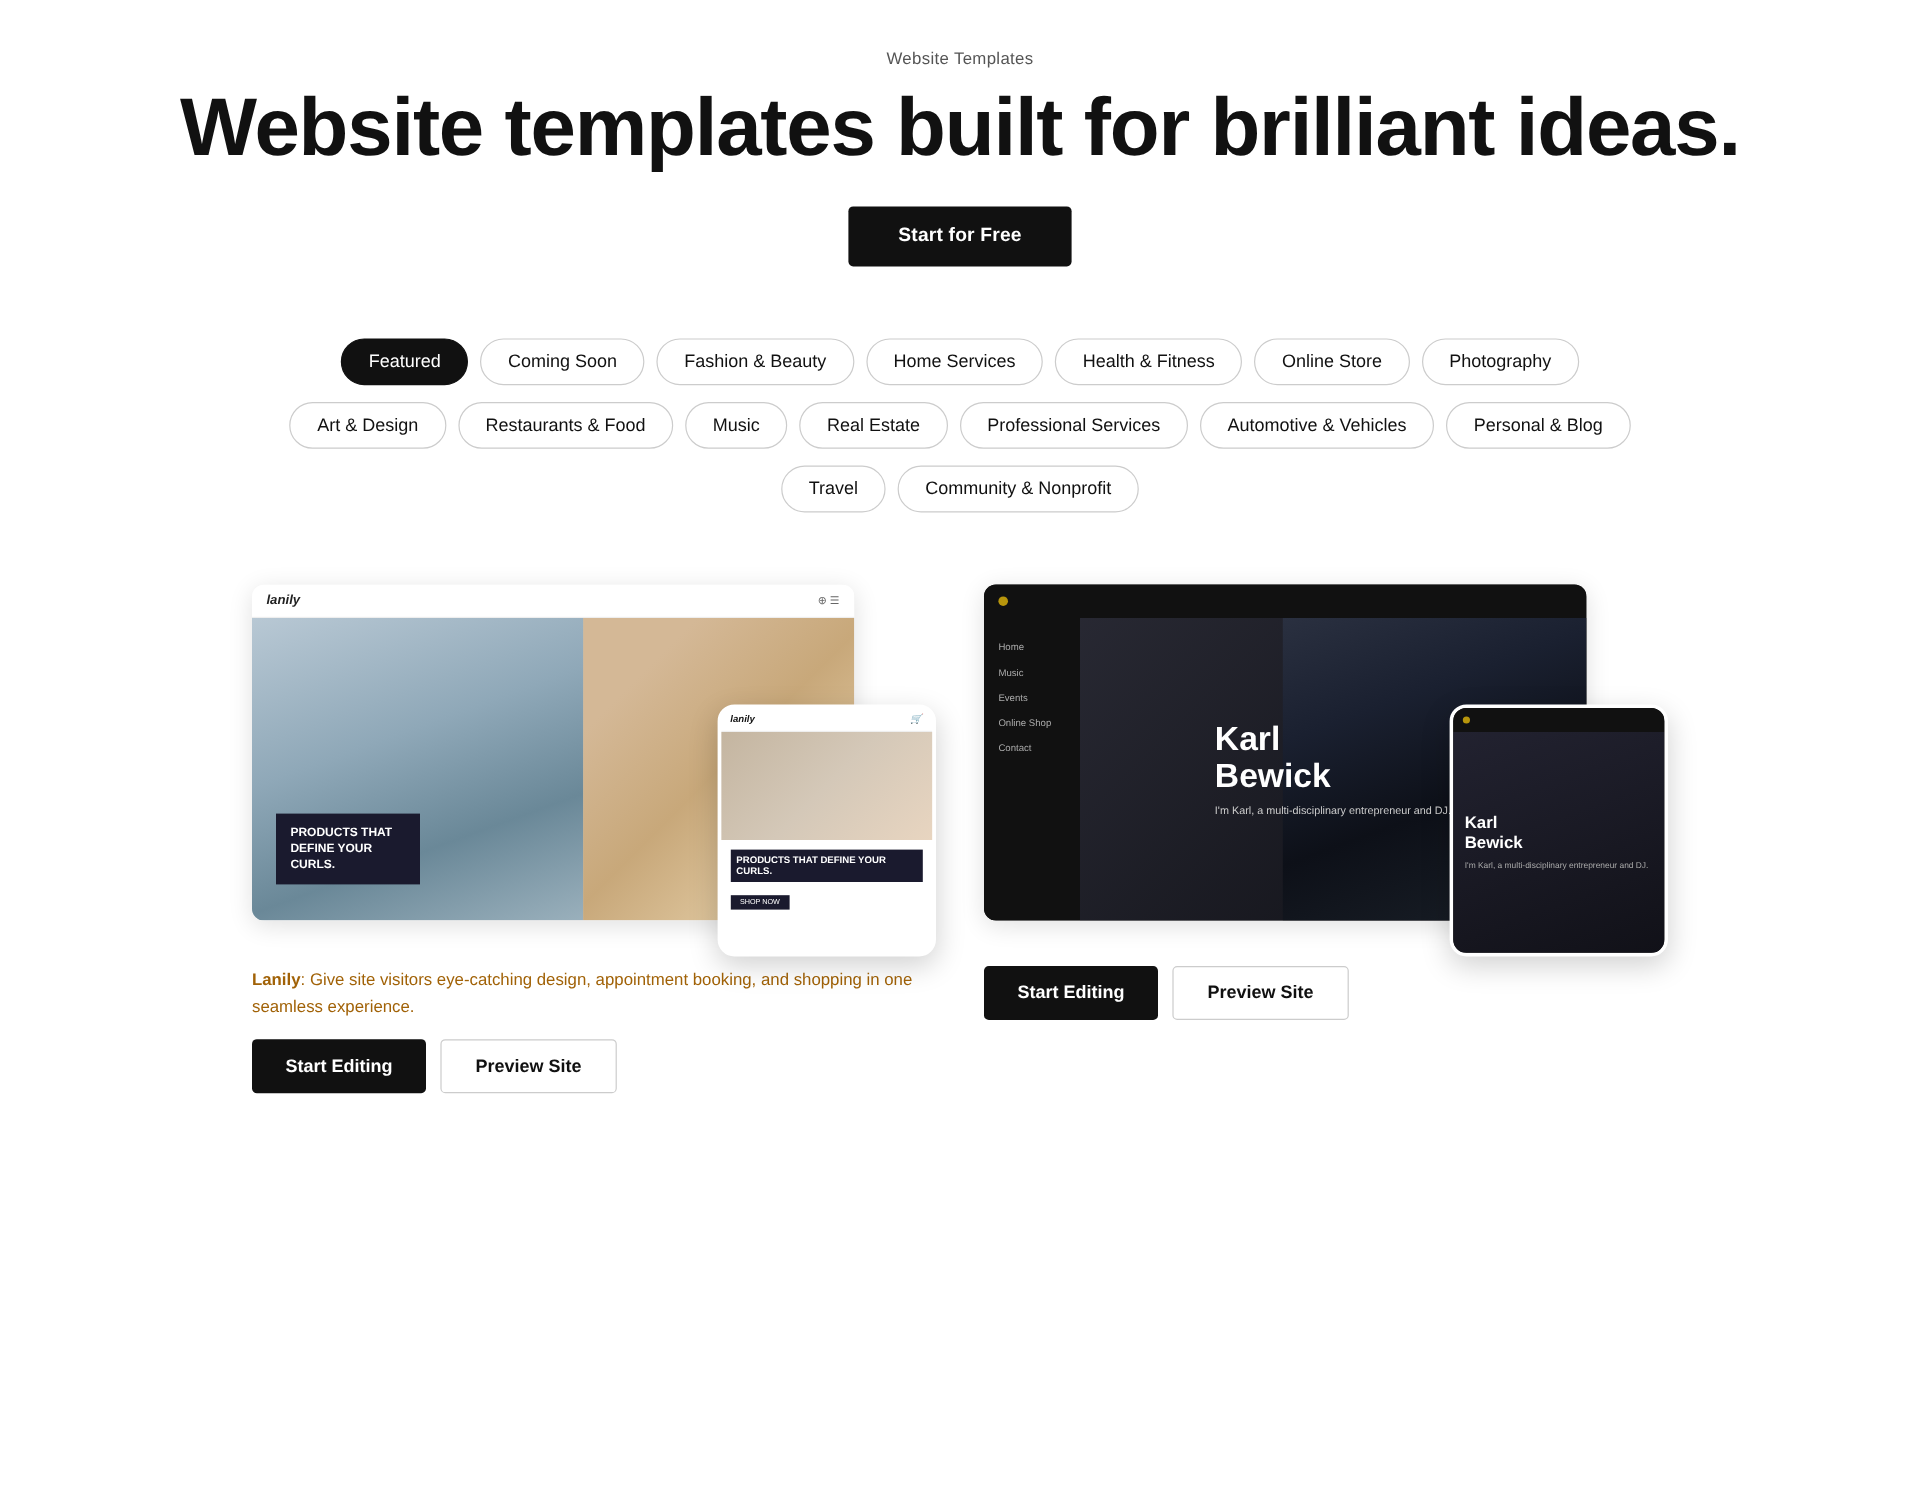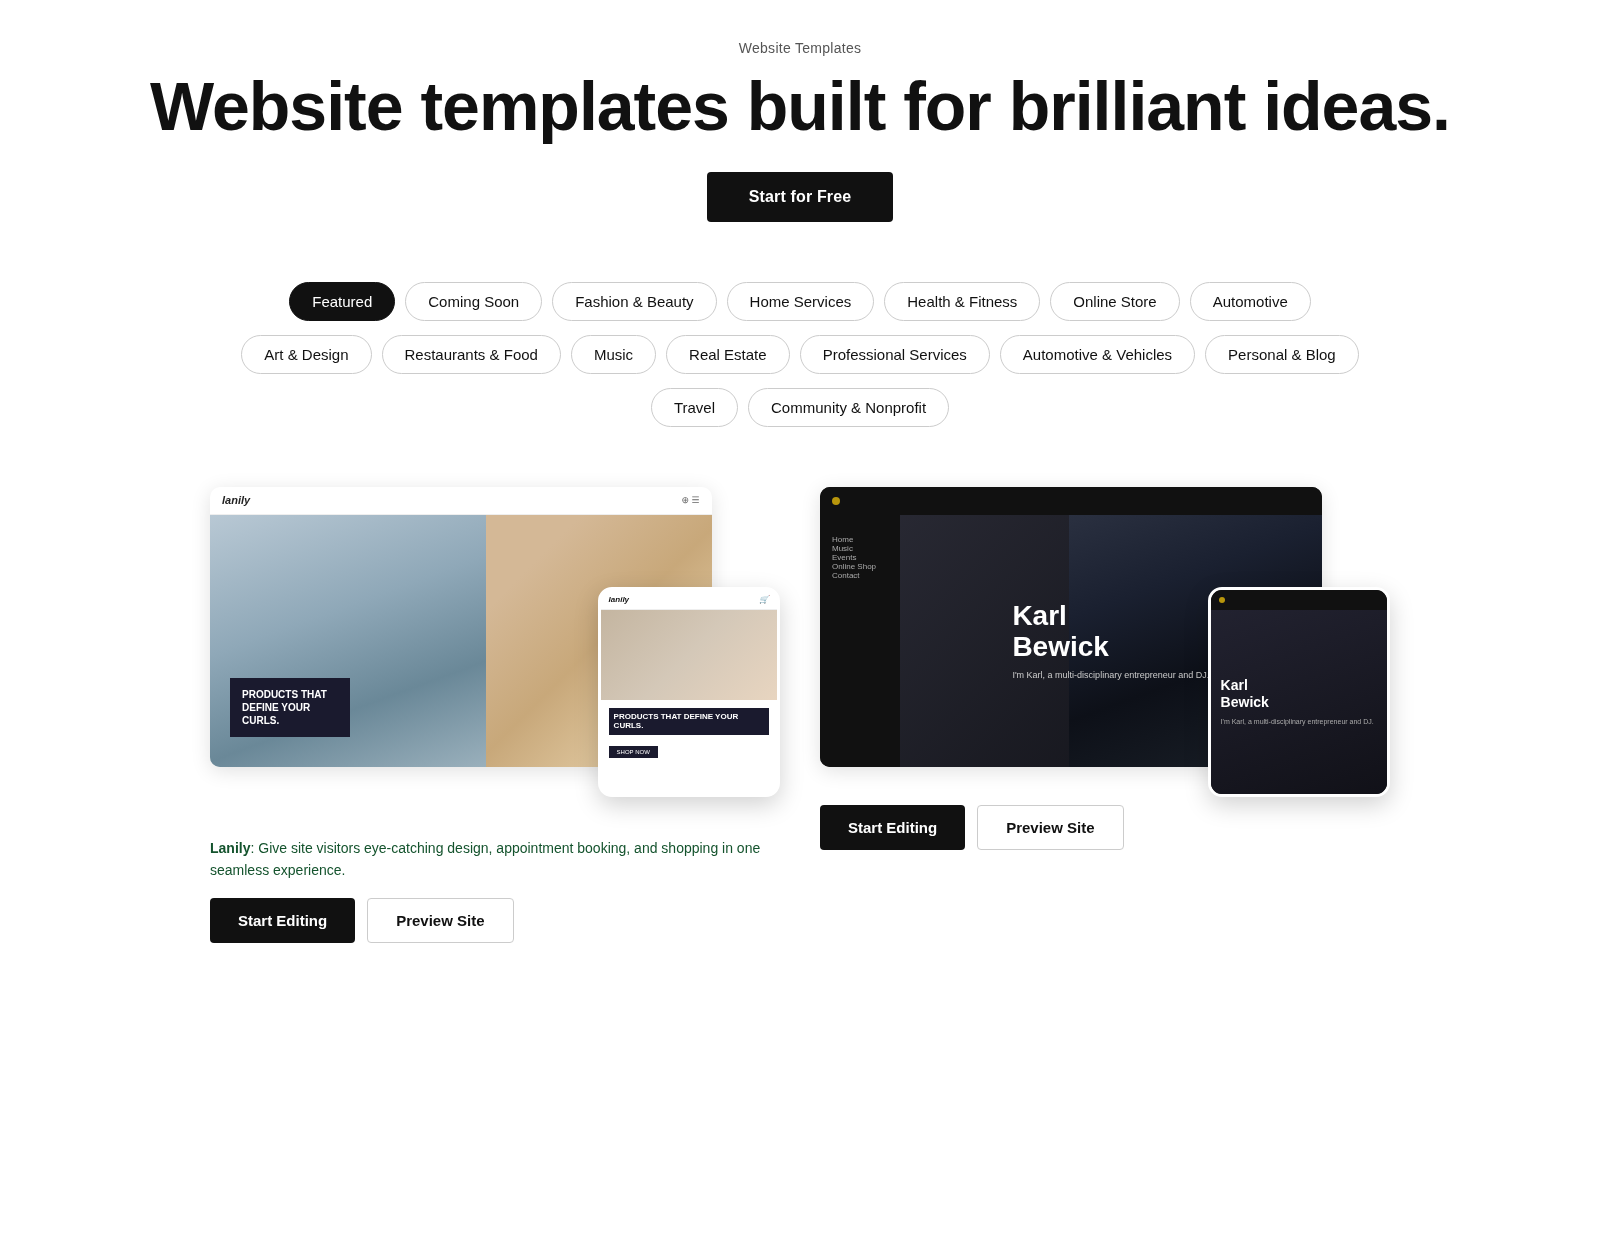--- a/index.html
+++ b/index.html
@@ -237,21 +237,21 @@
     .karl-body {
       display: flex;
       flex: 1;
     }
     .karl-sidebar {
       width: 80px;
       background: #111;
       padding: 20px 12px;
       display: flex;
       flex-direction: column;
-      gap: 0;
+      gap: 12px;
     }
     .karl-nav-item {
       font-size: 8px;
       color: #aaa;
     }
     .karl-main {
       flex: 1;
       background: #1e2128;
       position: relative;
       display: flex;
@@ -319,23 +319,22 @@
       font-size: 7px;
       line-height: 1.4;
     }
 
     
     .template-info {
       margin-bottom: 16px;
     }
     .template-description {
       font-size: 14px;
-      color: #14532d;
+      color: #a16207;
       line-height: 1.6;
-      margin-top: 32px;
     }
     .template-description strong {
       font-weight: 700;
     }
 
     .template-actions {
       display: flex;
       gap: 12px;
     }
     .btn-edit {
@@ -395,21 +394,21 @@
 </div>
 
 <div class="filter-section">
   <div class="filter-row" id="filter-row-1">
       <button class="pill active">Featured</button>
       <button class="pill">Coming Soon</button>
       <button class="pill">Fashion &amp; Beauty</button>
       <button class="pill">Home Services</button>
       <button class="pill">Health &amp; Fitness</button>
       <button class="pill">Online Store</button>
-      <button class="pill">Automotive</button>
+      <button class="pill">Photography</button>
     </div>
   <div class="filter-row" id="filter-row-2">
       <button class="pill">Art &amp; Design</button>
       <button class="pill">Restaurants &amp; Food</button>
       <button class="pill">Music</button>
       <button class="pill">Real Estate</button>
       <button class="pill">Professional Services</button>
       <button class="pill">Automotive &amp; Vehicles</button>
       <button class="pill">Personal &amp; Blog</button>
     </div>

